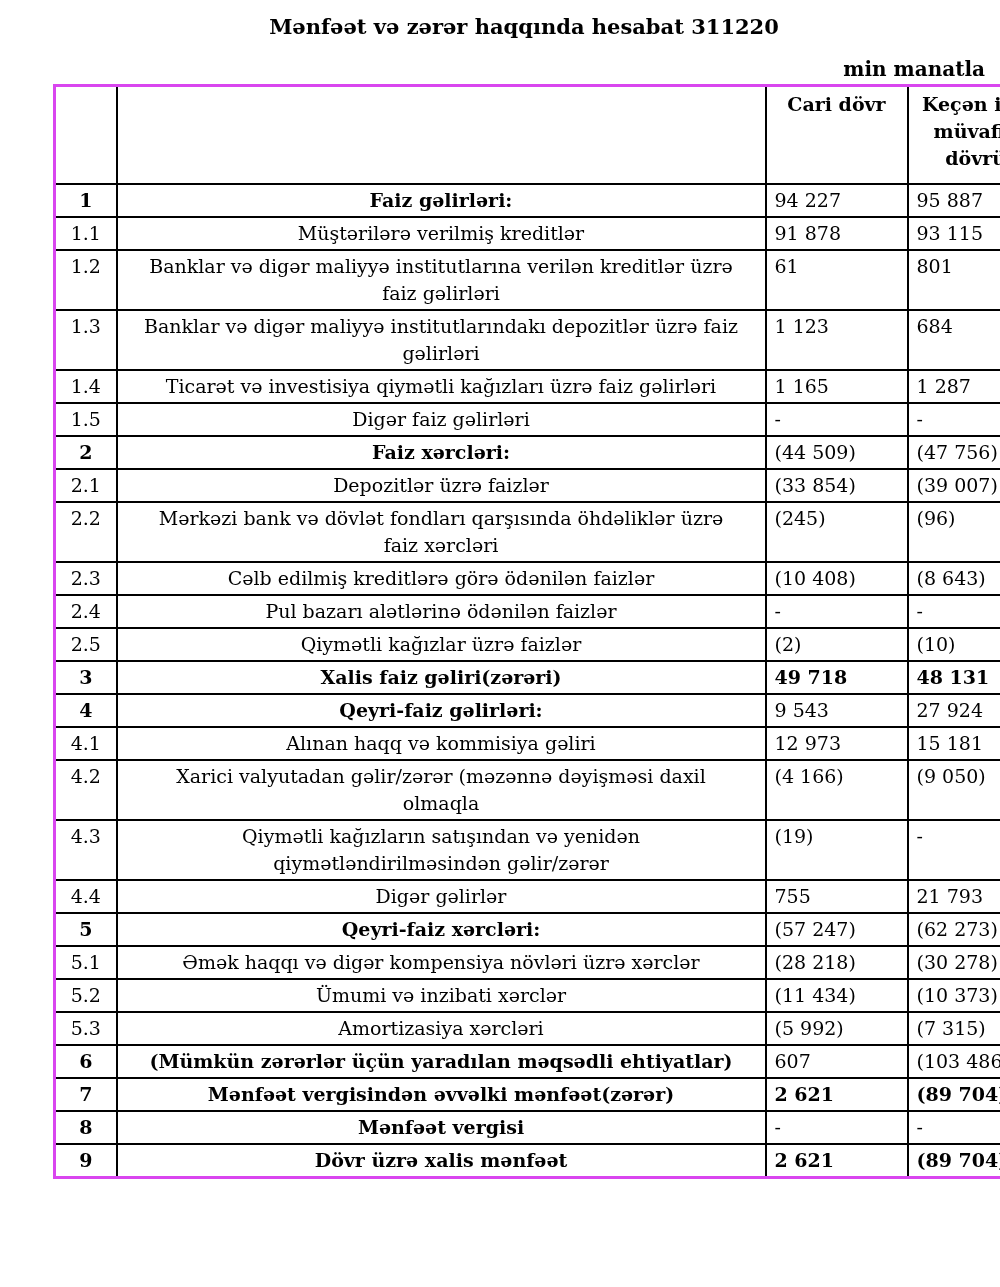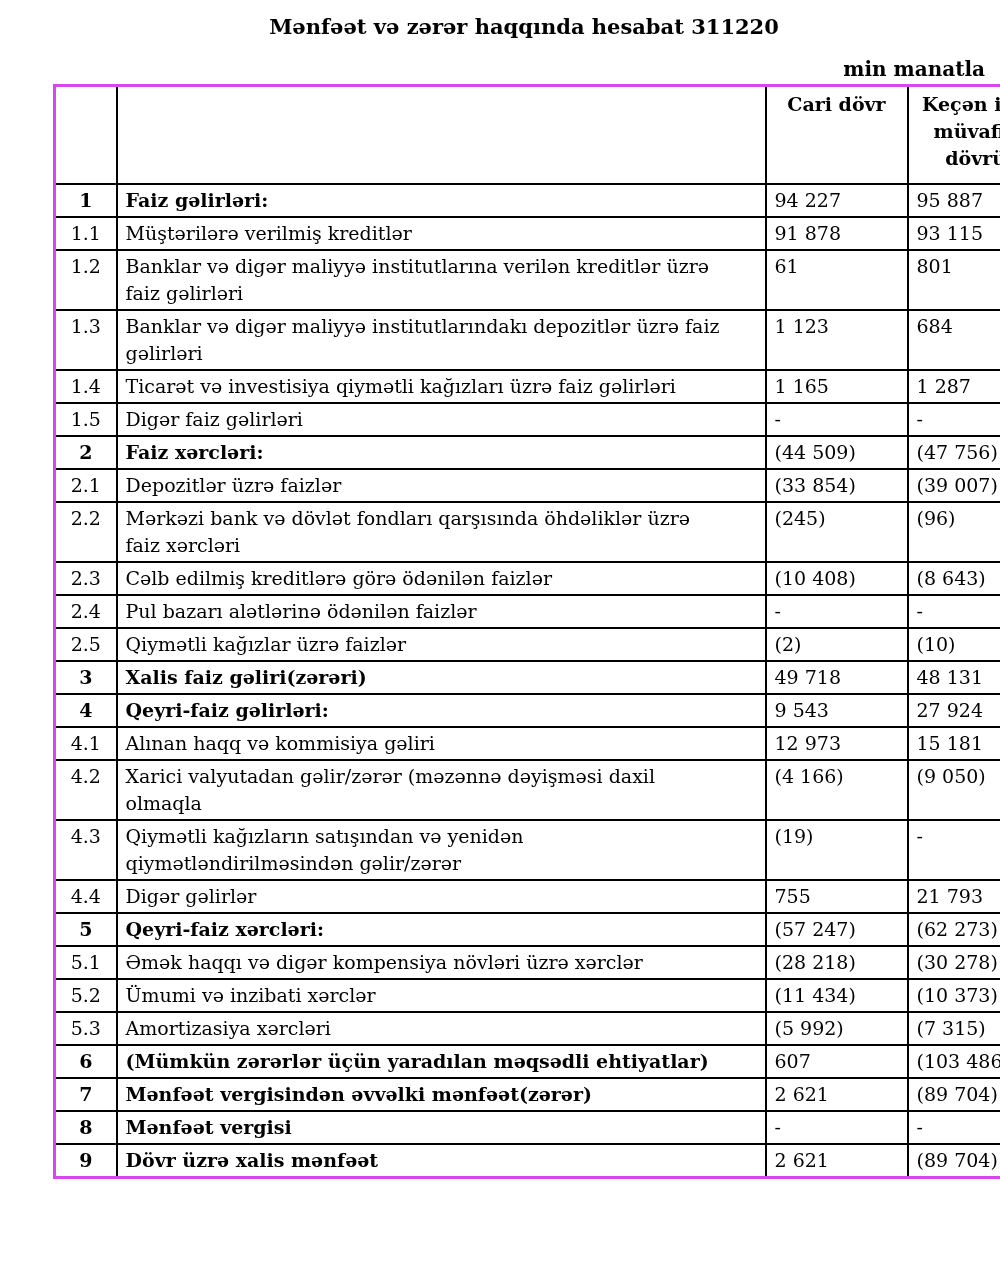--- a/index.html
+++ b/index.html
@@ -56,30 +56,31 @@
     padding-top: 4px;
   }
   td.cell-num {
     text-align: center;
     padding-left: 2px;
     padding-right: 2px;
   }
   td.cell-label {
     white-space: pre-line;
     padding-left: 11px;
+    text-align: center;
   }
   td.cell-val {
     padding-left: 9px;
   }
   tr.row-bold td.cell-num,
   tr.row-bold td.cell-label {
     font-weight: bold;
   }
   tr.row-boldvals td.cell-val {
-    font-weight: normal;
+    font-weight: bold;
   }
 </style>
 </head>
 <body>
 
 <div class="page">
 
   <div class="doc-title">Mənfəət və zərər haqqında hesabat 311220</div>
 
   <div class="unit-label">min manatla</div>

